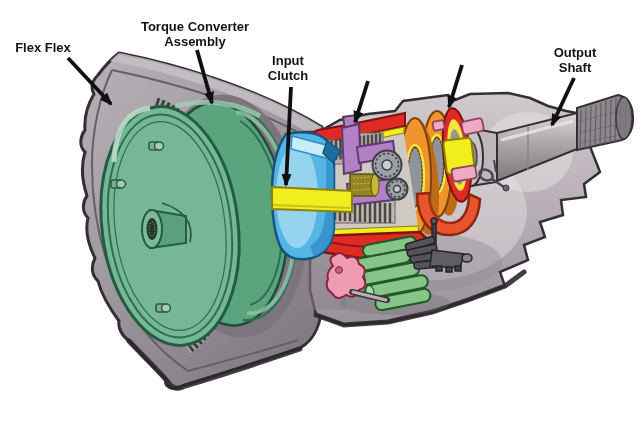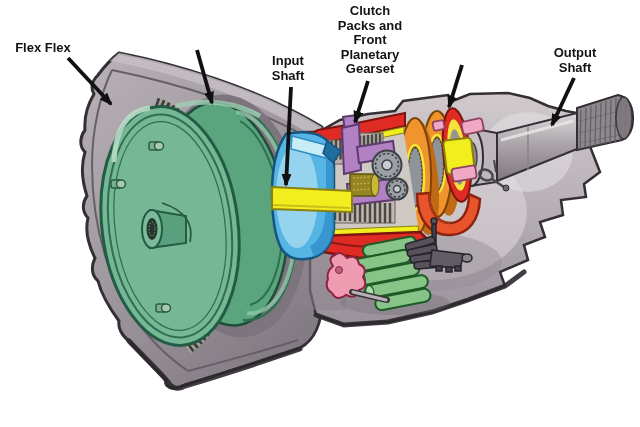--- a/index.html
+++ b/index.html
@@ -249,22 +249,19 @@
     <line x1="68" y1="58" x2="111" y2="104" marker-end="url(#ah)"></line>
     <line x1="197" y1="50" x2="212" y2="103" marker-end="url(#ah)"></line>
     <line x1="291" y1="87" x2="286" y2="185" marker-end="url(#ah)"></line>
     <line x1="368" y1="81" x2="355" y2="122" marker-end="url(#ah)"></line>
     <line x1="462" y1="65" x2="449" y2="107" marker-end="url(#ah)"></line>
     <line x1="574" y1="78" x2="552" y2="125" marker-end="url(#ah)"></line>
   </g>
 </svg>
 
 <div class="label" style="left:43px;top:41px">Flex Flex</div>
+<div class="label" style="left:195px;top:20px">Torque Converter
+Assembly</div>
 <div class="label" style="left:288px;top:54px">Input
-Shaft</div>
-<div class="label" style="left:370px;top:4px">Clutch
-Packs and
-Front
-Planetary
-Gearset</div>
+Clutch</div>
 <div class="label" style="left:575px;top:46px">Output
 Shaft</div>
 </div>
 
 </body></html>

